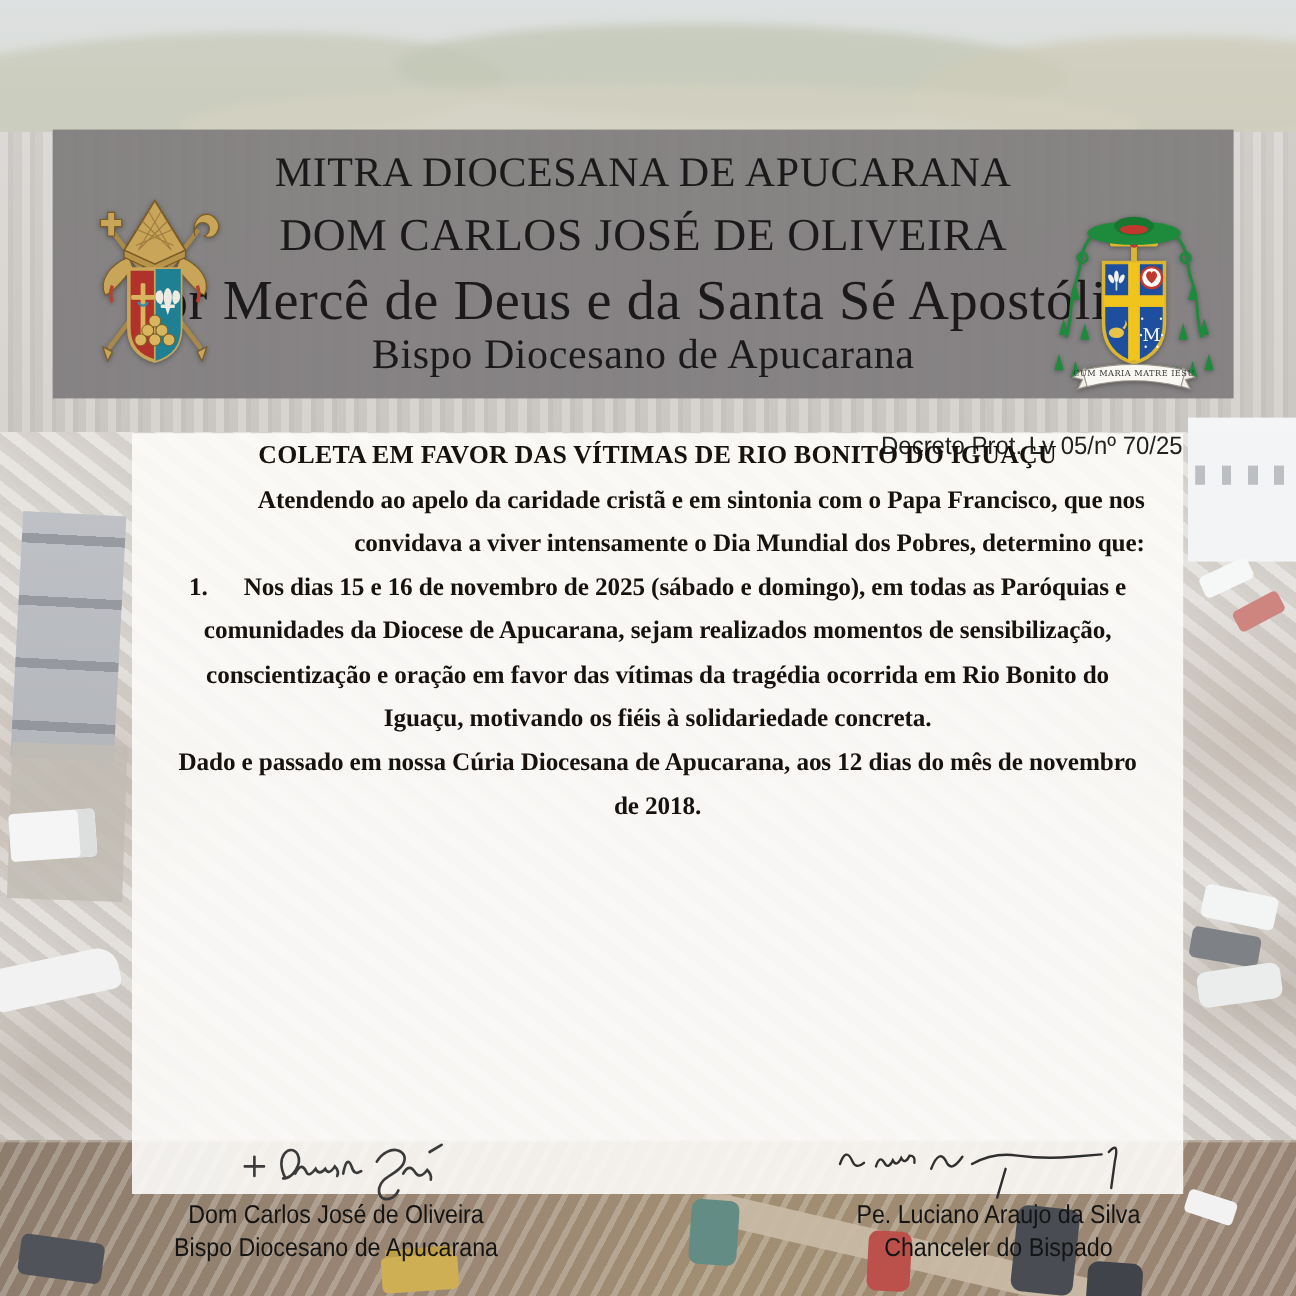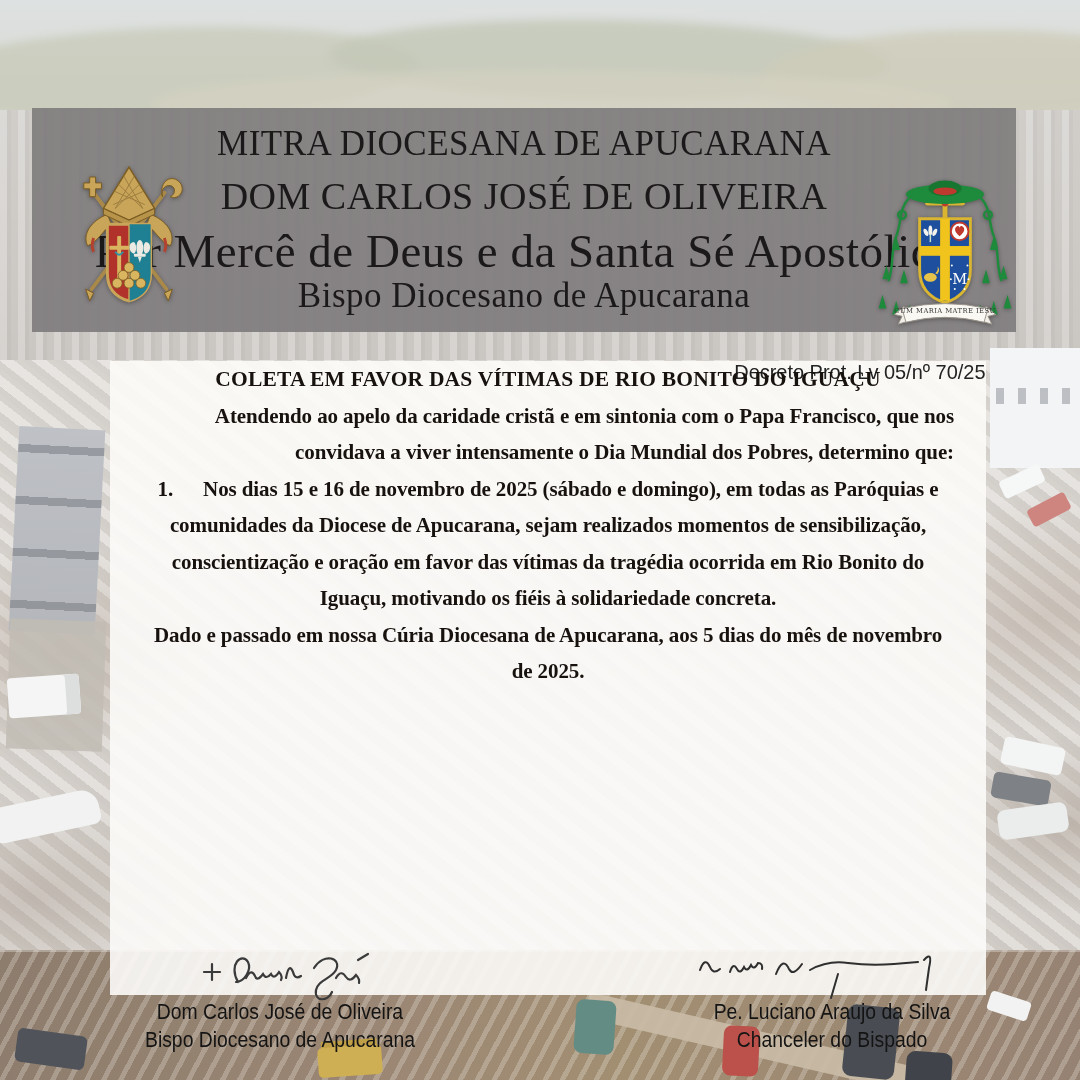--- a/index.html
+++ b/index.html
@@ -51,21 +51,21 @@
   .carRedB{left:723px;top:1026px;width:36px;height:50px;background:#b23a31;border-radius:8px;transform:rotate(3deg);}
   .carDB1{left:845px;top:1006px;width:52px;height:72px;background:#30353c;border-radius:9px;transform:rotate(6deg);}
   .carDB2{left:905px;top:1052px;width:46px;height:60px;background:#262b32;border-radius:9px;transform:rotate(4deg);}
   .carWB{left:988px;top:996px;width:42px;height:20px;background:#f0f1f0;border-radius:4px;transform:rotate(18deg);}
   .digger{left:318px;top:1046px;width:64px;height:30px;background:#c9a43c;border-radius:5px;transform:rotate(-4deg);box-shadow:0 -10px 0 -4px #b6922f;}
   .veilTop{left:0;top:0;width:1080px;height:360px;background:rgba(255,255,255,.42);}
   .veilMid{left:0;top:360px;width:1080px;height:592px;background:rgba(255,255,255,.38);}
   .veilBot{left:0;top:952px;width:1080px;height:128px;background:rgba(255,255,255,.12);}
 
   
-  .banner{left:32px;top:108px;width:984px;height:224px;background:rgba(128,125,126,.93);}
+  .banner{left:44px;top:108px;width:984px;height:224px;background:rgba(128,125,126,.93);}
   .banner .bl{width:100%;text-align:center;color:#1b1919;letter-spacing:.5px;}
   .bl1{top:16px;font-size:35px;}
   .bl2{top:66px;font-size:38px;}
   .bl3{top:116px;font-size:47px;}
   .bl4{top:168px;font-size:35px;}
 
   
   .crestL{left:70px;top:162px;width:118px;height:150px;}
   .crestR{left:876px;top:164px;width:138px;height:166px;}
   .crestL svg,.crestR svg{width:100%;height:100%;filter:drop-shadow(0 1px 2px rgba(0,0,0,.35));}
@@ -259,21 +259,21 @@
     </svg>
   </div>
 
   <div class="abs panel"></div>
   <div class="abs prot">Decreto Prot. Lv 05/nº 70/25</div>
 
   <div class="abs doc">
     <p class="title">COLETA EM FAVOR DAS VÍTIMAS DE RIO BONITO DO IGUAÇU</p>
     <p class="intro">Atendendo ao apelo da caridade cristã e em sintonia com o Papa Francisco, que nos convidava a viver intensamente o Dia Mundial dos Pobres, determino que:</p>
     <p class="item1"><span class="num">1.</span><span>Nos dias 15 e 16 de novembro de 2025 (sábado e domingo), em todas as Paróquias e comunidades da Diocese de Apucarana, sejam realizados momentos de sensibilização, conscientização e oração em favor das vítimas da tragédia ocorrida em Rio Bonito do Iguaçu, motivando os fiéis à solidariedade concreta.</span></p>
-    <p class="closing">Dado e passado em nossa Cúria Diocesana de Apucarana, aos 5 dias do mês de novembro de 2025.</p>
+    <p class="closing">Dado e passado em nossa Cúria Diocesana de Apucarana, aos 12 dias do mês de novembro de 2018.</p>
   </div>
 
   <div class="abs sigL">
     <svg viewBox="0 0 205 85">
       <g stroke="#3a3a3a" stroke-width="2.2" fill="none" stroke-linecap="round">
         <path d="M14,46 h16 M22,38 v16"></path>
         <path d="M48,56 C38,38 52,26 58,36 C62,44 54,56 46,56"></path>
         <path d="M56,52 q5,-10 9,-2 q2,6 8,-2 q3,6 8,0 q3,6 8,-2 q4,4 2,8"></path>
         <path d="M96,52 q3,-16 7,-6 q2,8 8,4"></path>
         <path d="M124,42 C134,26 152,32 146,44 C141,53 128,54 126,64 C124,76 138,76 142,66"></path>

